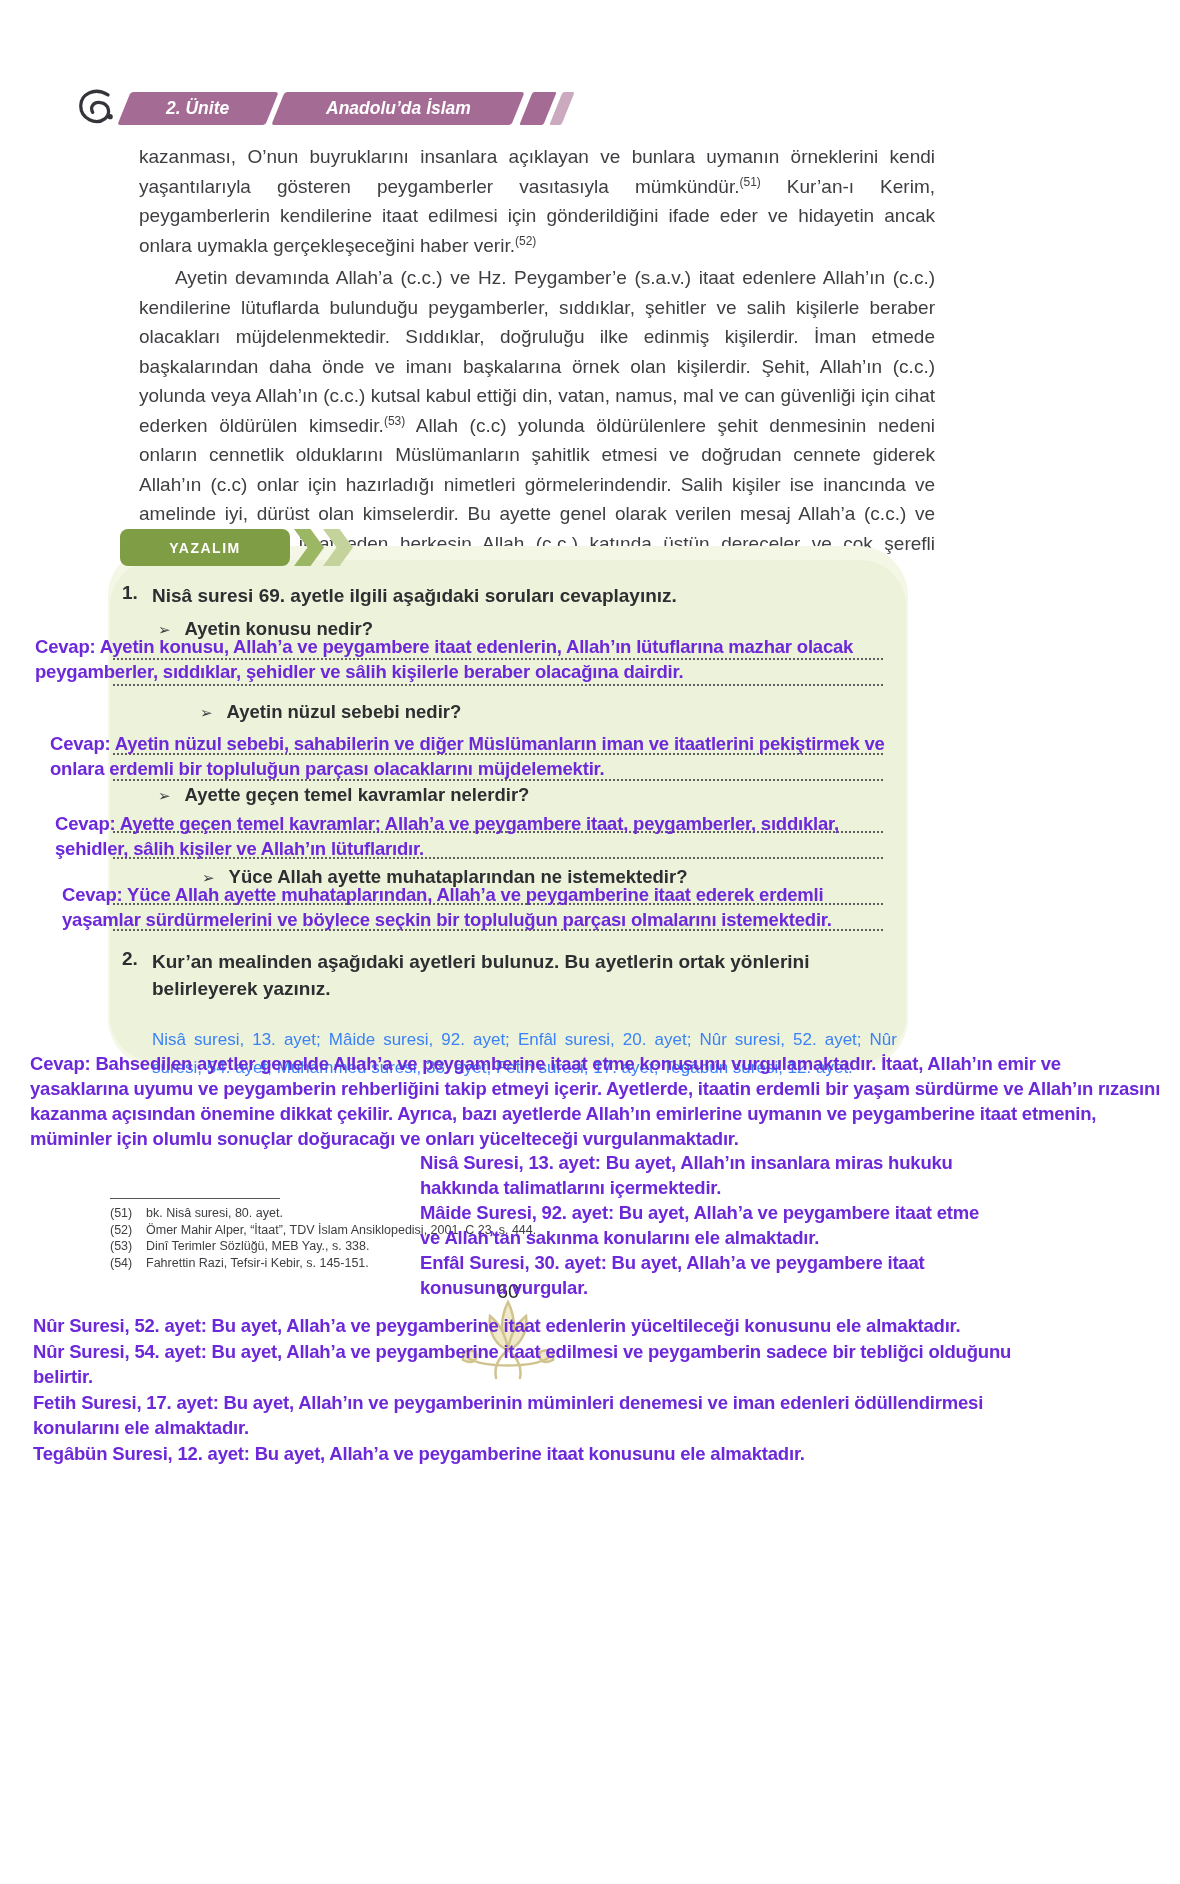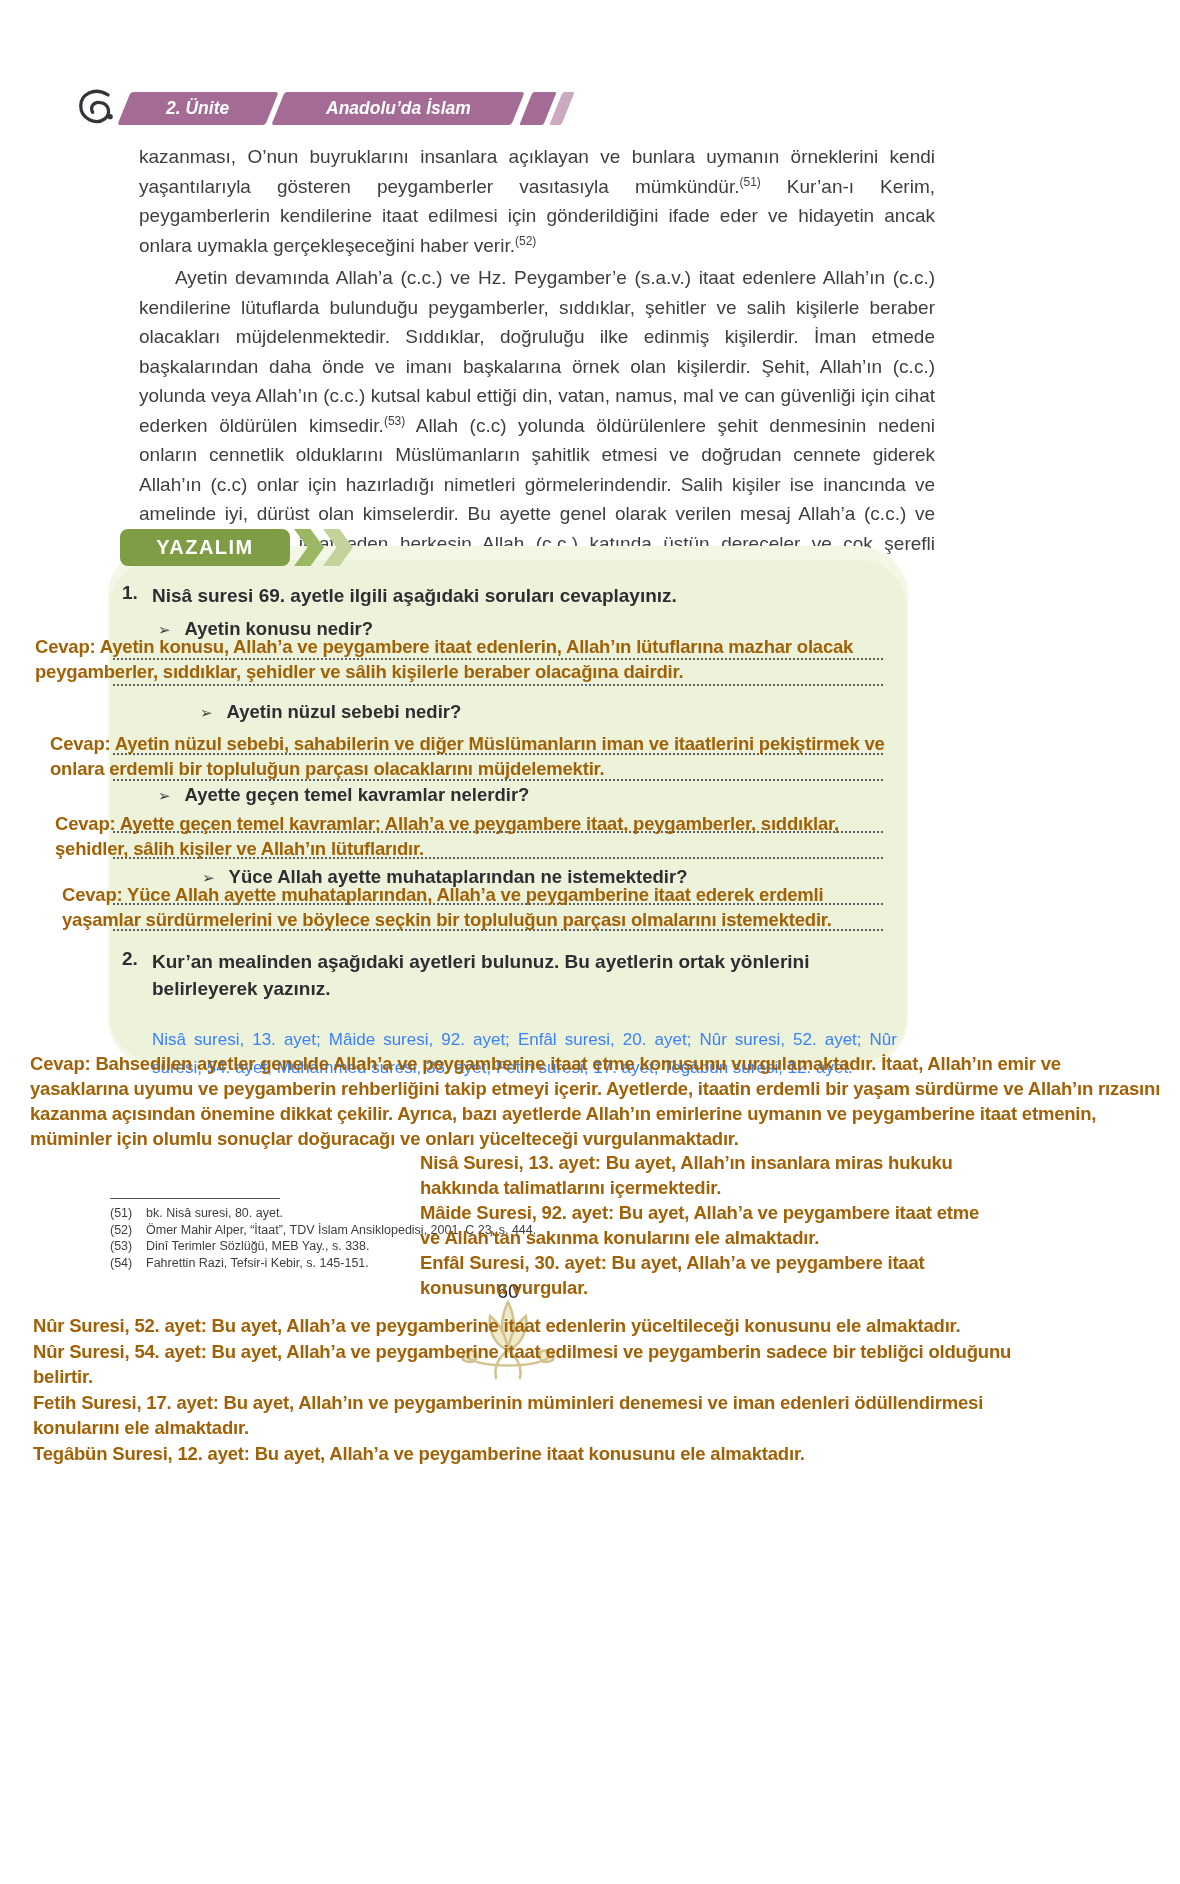--- a/index.html
+++ b/index.html
@@ -30,37 +30,37 @@
   sup { font-size:12px; line-height:0; }
 
   
   .box-back { position:absolute; left:108px; top:546px; width:800px; height:522px;
               background:#f4f7e6; border-radius:50px; }
   .box { position:absolute; left:110px; top:560px; width:796px; height:502px;
          background:#edf2da; border-radius:46px; }
   .yaz-label { position:absolute; left:120px; top:529px; width:170px; height:37px;
                background:#7e9d44; border-radius:8px; display:flex; align-items:center;
                justify-content:center; z-index:4; }
-  .yaz-label span { color:#fff; font-weight:bold; font-size:20px; letter-spacing:1.5px; }
+  .yaz-label span { color:#fff; font-weight:bold; font-size:14px; letter-spacing:1.5px; }
   .chev { position:absolute; top:529px; width:30px; height:37px; z-index:4;
           clip-path:polygon(0 0,55% 0,100% 50%,55% 100%,0 100%,45% 50%); }
   .chev-1 { left:294px; background:#9cb763; }
   .chev-2 { left:323px; background:#c3d39b; }
 
   .qnum  { position:absolute; font-weight:bold; font-size:19px; color:#2e2e32; z-index:3; }
   .qtext { position:absolute; font-weight:bold; font-size:19px; color:#2e2e32;
            line-height:27px; z-index:3; }
   .subq  { position:absolute; font-weight:bold; font-size:18.5px; color:#2e2e32; z-index:3; }
   .bullet { font-size:15px; margin-right:14px; color:#3c3c40; font-weight:normal; }
   .verses { position:absolute; font-size:17px; line-height:27.5px; color:#3b82f6;
             text-align:justify; z-index:3;margin-top:25px; }
   .dot-line { position:absolute; height:0; border-bottom:2.5px dotted #5f5f5f; z-index:1; }
 
   
-  .red { position:absolute; color:#a16207; font-weight:bold; font-size:18.5px;
+  .red { position:absolute; color:#6d28d9; font-weight:bold; font-size:18.5px;
          line-height:25px; letter-spacing:-0.2px; z-index:5; }
   .red p { margin:0; }
 
   
   .fn-rule { position:absolute; left:110px; top:1198px; width:170px; border-top:1.5px solid #555; }
   .footnotes { position:absolute; left:110px; top:1205px; width:430px;
                font-size:12.5px; line-height:16.5px; color:#3e3e42; z-index:2; }
   .fn { display:flex; }
   .fn-num { width:36px; flex:none; }
 

